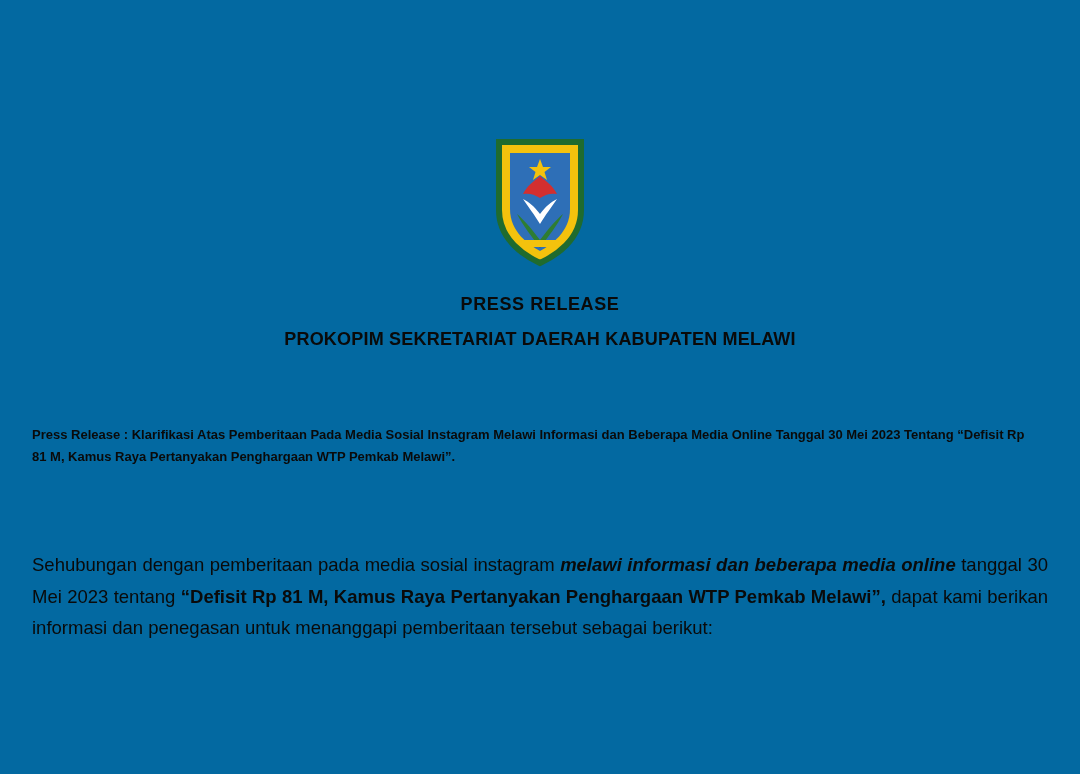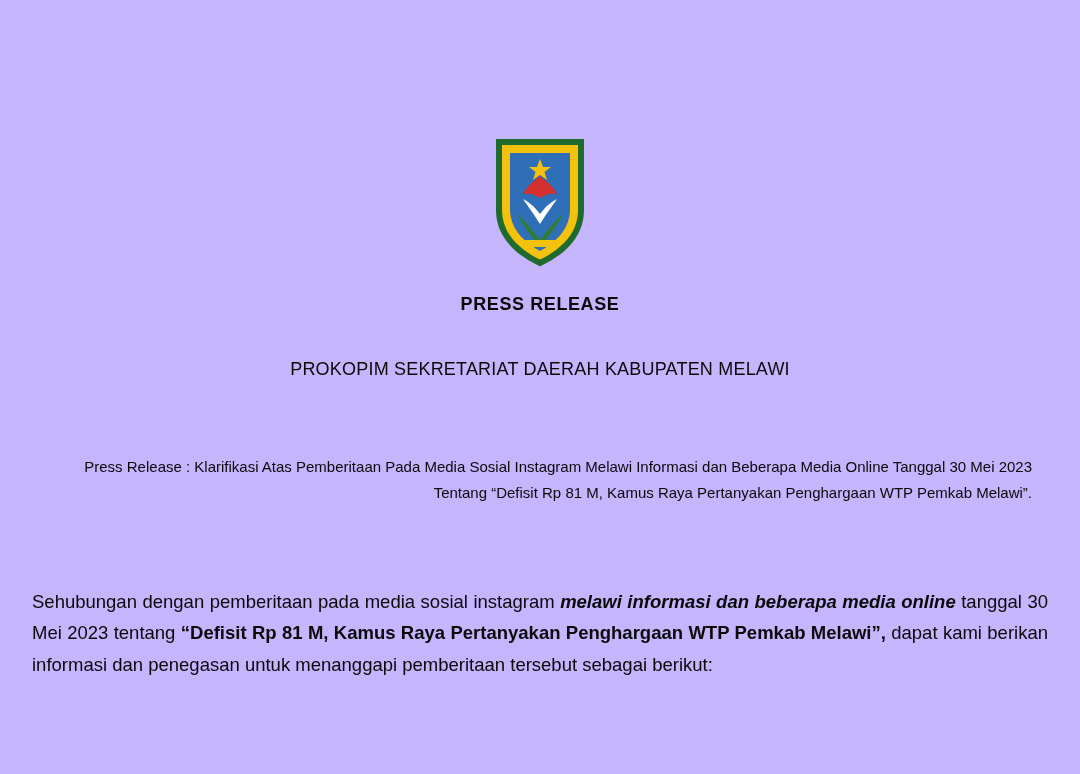--- a/index.html
+++ b/index.html
@@ -11,21 +11,21 @@
     height: 774px;
     background: #ffffff;
     font-family: "Liberation Sans", sans-serif;
     color: #0a0a0a;
     overflow: hidden;
   }
   .page {
     position: relative;
     width: 1080px;
     height: 774px;
-    background: #c4b5fd;
+    background: #0369a1;
     box-sizing: border-box;
     padding: 0 28px;
   }
   
   .crest-wrap {
     display: flex;
     justify-content: center;
     padding-top: 136px;
   }
   .crest {
@@ -42,36 +42,36 @@
     margin-top: 26px;
   }
   .press-release-title {
     font-size: 18px;
     font-weight: bold;
     letter-spacing: 0.6px;
     color: #0a0a0a;
   }
   .org-title {
     font-size: 18px;
-    font-weight: normal;
+    font-weight: bold;
     letter-spacing: 0.2px;
     color: #0a0a0a;
-    margin-top: 44px;
+    margin-top: 14px;
   }
   
   .body-block {
     margin-top: 74px;
     padding: 0 4px;
   }
   .lead-paragraph {
-    font-size: 15px;
-    font-weight: normal;
+    font-size: 13px;
+    font-weight: bold;
     line-height: 1.72;
     color: #0a0a0a;
-    text-align: right;
+    text-align: left;
     max-width: 1000px;
   }
   .justified-paragraph {
     margin-top: 80px;
     font-size: 18.5px;
     line-height: 1.72;
     color: #0a0a0a;
     text-align: justify;
     text-justify: inter-word;
     max-width: 1024px;

